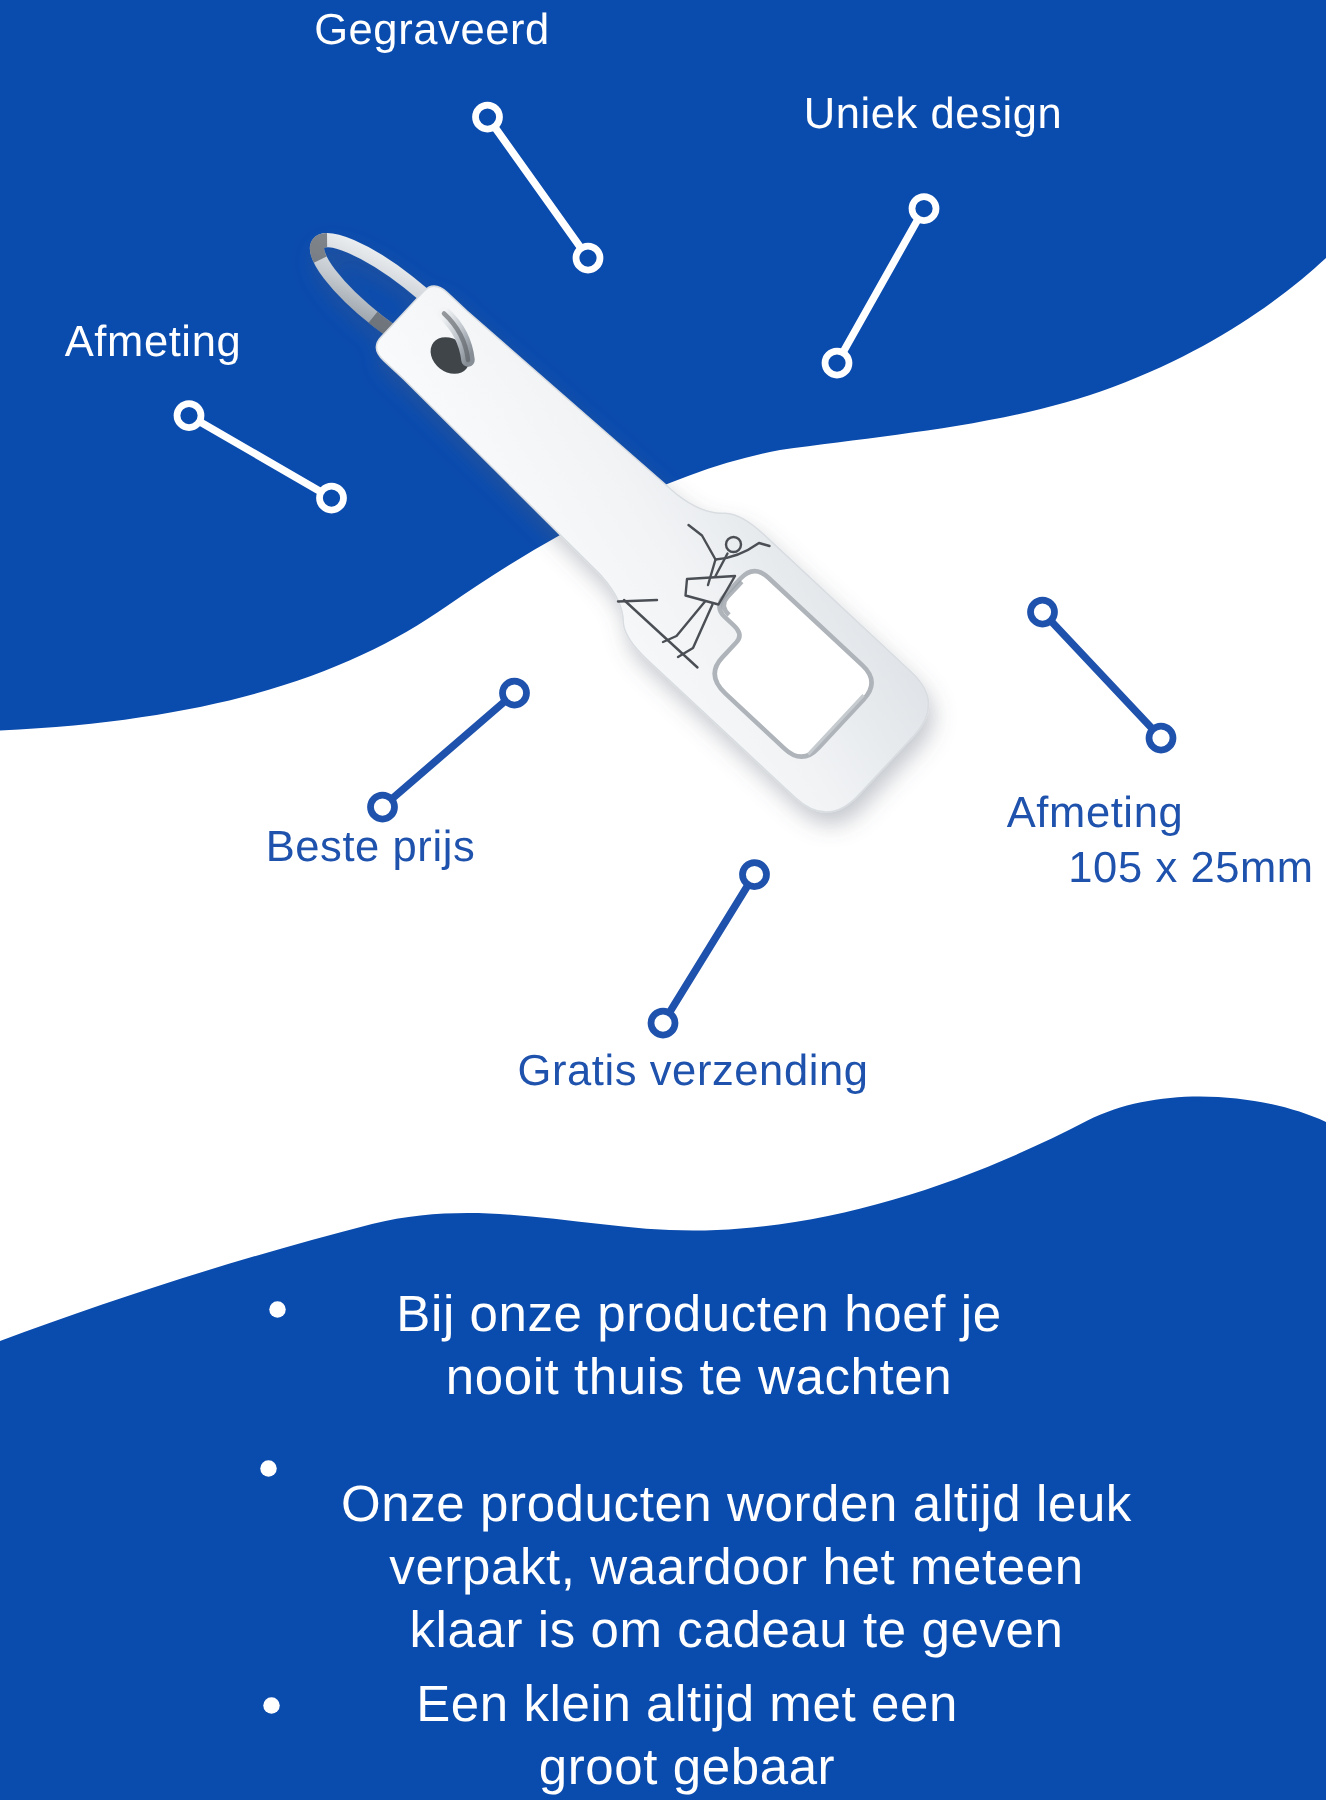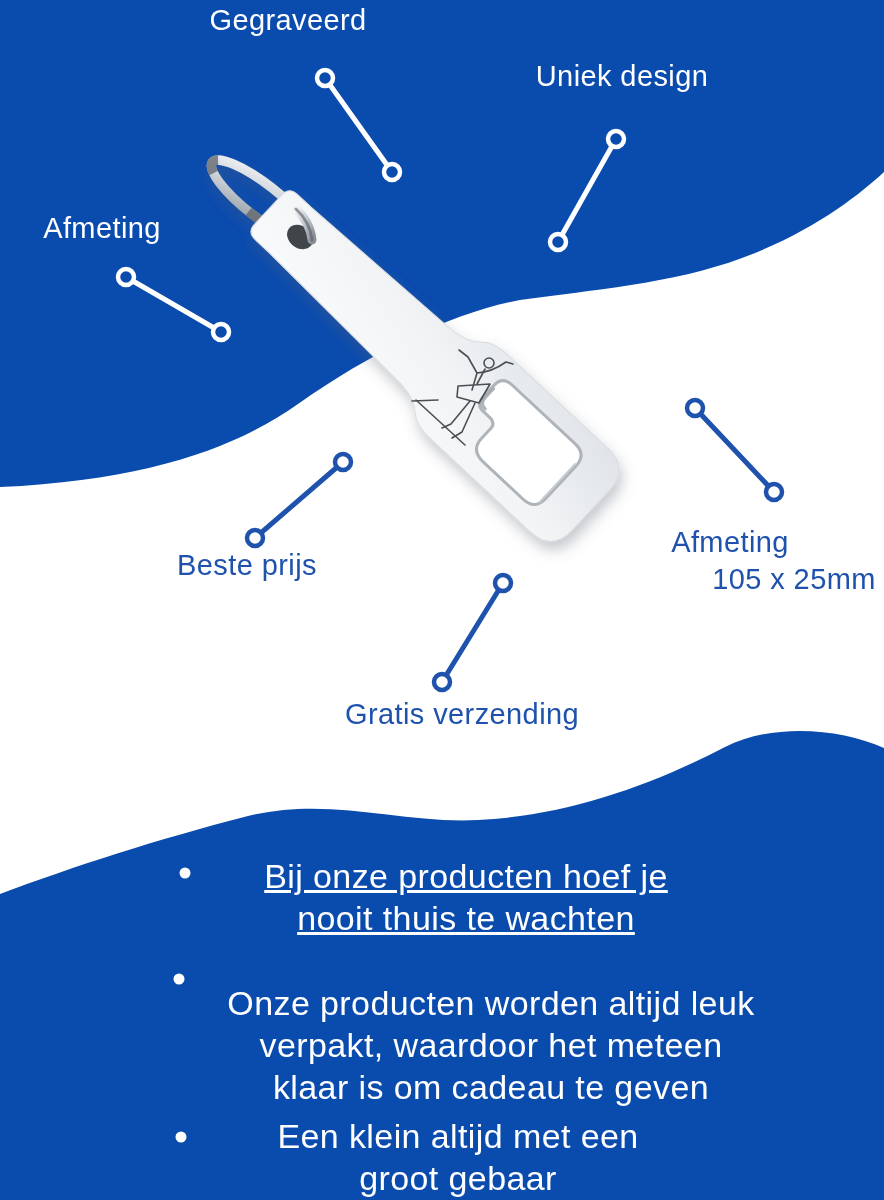--- a/index.html
+++ b/index.html
@@ -155,21 +155,21 @@
   <div class="label on-white" style="left:247px;top:547px;">
     <div>Beste prijs</div>
   </div>
 
   <div class="label on-white" style="left:730px;top:524px;">Afmeting</div>
   <div class="label on-white" style="left:794px;top:561px;">105 x 25mm</div>
 
   <div class="label on-white" style="left:462px;top:696px;">Gratis verzending</div>
 
   <span class="bullet-dot" style="left:185px;top:873px;"></span>
-  <div class="bullet-text" style="left:466px;top:855px;text-decoration:underline;">
+  <div class="bullet-text" style="left:466px;top:855px;">
     <div>Bij onze producten hoef je</div>
     <div>nooit thuis te wachten</div>
   </div>
 
   <span class="bullet-dot" style="left:179px;top:979px;"></span>
   <div class="bullet-text" style="left:491px;top:982px;">
     <div>Onze producten worden altijd leuk</div>
     <div>verpakt, waardoor het meteen</div>
     <div>klaar is om cadeau te geven</div>
   </div>

